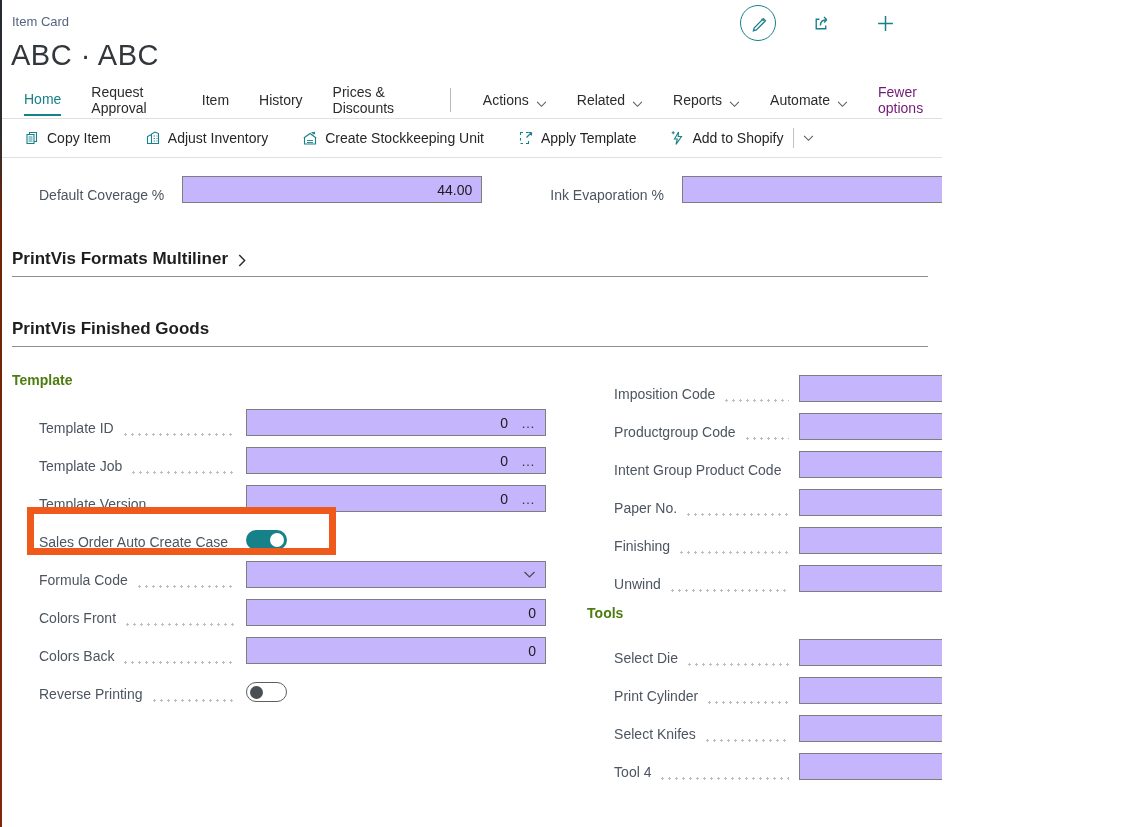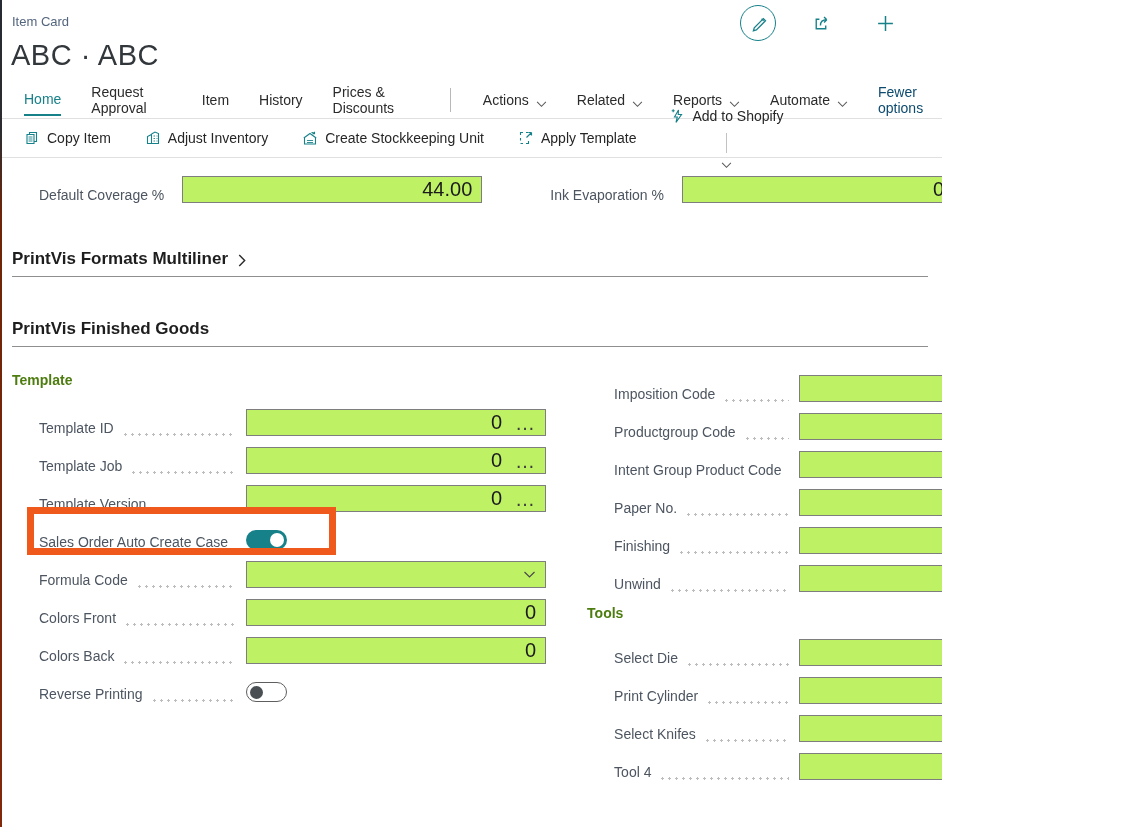--- a/index.html
+++ b/index.html
@@ -14,35 +14,35 @@
         justify-content:space-between;align-items:center;}
   .hicon{width:38px;height:38px;display:flex;align-items:center;justify-content:center;cursor:pointer;}
   .hicon.circled{border:1px solid #17818a;border-radius:50%;width:34px;height:34px;}
   .page-title{font-size:29px;font-weight:300;color:#32373c;padding:10px 0 0 11px;letter-spacing:.5px;}
   
   .tabs{display:flex;align-items:center;gap:30px;padding:16px 0 0 24px;height:30px;font-size:14px;color:#2b2b2b;}
   .tab{cursor:pointer;padding-bottom:7px;}
   .tab.active{color:#17818a;border-bottom:2.5px solid #17818a;}
   .tab-sep{width:1px;height:24px;background:#b9b9b9;margin:0 2px 6px 2px;}
   .menu-item{display:flex;align-items:flex-end;gap:7px;cursor:pointer;padding-bottom:7px;}
-  .fewer{color:#0c4a6e;cursor:pointer;padding-bottom:7px;}
+  .fewer{color:#701a75;cursor:pointer;padding-bottom:7px;}
   .divider{border-top:1px solid #e0e0e0;}
   
   .actionbar{display:flex;align-items:center;gap:34px;height:38px;padding-left:24px;font-size:14px;color:#262626;}
   .action{display:flex;align-items:center;gap:7px;cursor:pointer;}
-  .split{display:flex;align-items:center;gap:9px;flex-direction:column;}
+  .split{display:flex;align-items:center;gap:9px;}
   .split-sep{width:1px;height:20px;background:#c2c2c2;}
   
   .two-col{display:grid;grid-template-columns:1fr 1fr;column-gap:41px;padding:0 14px 0 12px;}
   .frow{display:flex;align-items:flex-end;height:38px;position:relative;margin-left:27px;}
   .flabel{font-size:14px;color:#4c5560;white-space:nowrap;flex:none;}
   .leader{flex:1;height:3px;margin:2px 10px 0 8px;
         background:radial-gradient(circle,#bdbdbd 1.1px,transparent 1.3px) left center/7px 3px repeat-x;}
-  .fbox{width:300px;height:27px;box-sizing:border-box;border:1px solid #7e7e7e;background:#bef264;
-        display:flex;align-items:center;justify-content:flex-end;padding:0 9px;font-size:20px;color:#1b1b1b;flex:none;}
+  .fbox{width:300px;height:27px;box-sizing:border-box;border:1px solid #7e7e7e;background:#c4b5fd;
+        display:flex;align-items:center;justify-content:flex-end;padding:0 9px;font-size:14px;color:#1b1b1b;flex:none;}
   .fbox .assist{margin-left:13px;color:#3c3c3c;letter-spacing:1px;cursor:pointer;line-height:10px;}
   .fbox.dropdown{justify-content:flex-end;}
   .toggle-area{width:300px;flex:none;display:flex;align-items:center;}
   .toggle{width:41px;height:20px;border-radius:11px;position:relative;cursor:pointer;box-sizing:border-box;}
   .toggle.on{background:#17818a;}
   .toggle.on .knob{position:absolute;right:3px;top:3px;width:14px;height:14px;border-radius:50%;background:#fff;}
   .toggle.off{background:#fff;border:1px solid #5e5e5e;}
   .toggle.off .knob{position:absolute;left:3px;top:2.5px;width:13px;height:13px;border-radius:50%;background:#4a4f54;}
   .hl-box{position:absolute;left:-12px;top:-5px;width:309px;height:48px;border:7px solid #f0591c;
         box-sizing:border-box;pointer-events:none;z-index:5;}

